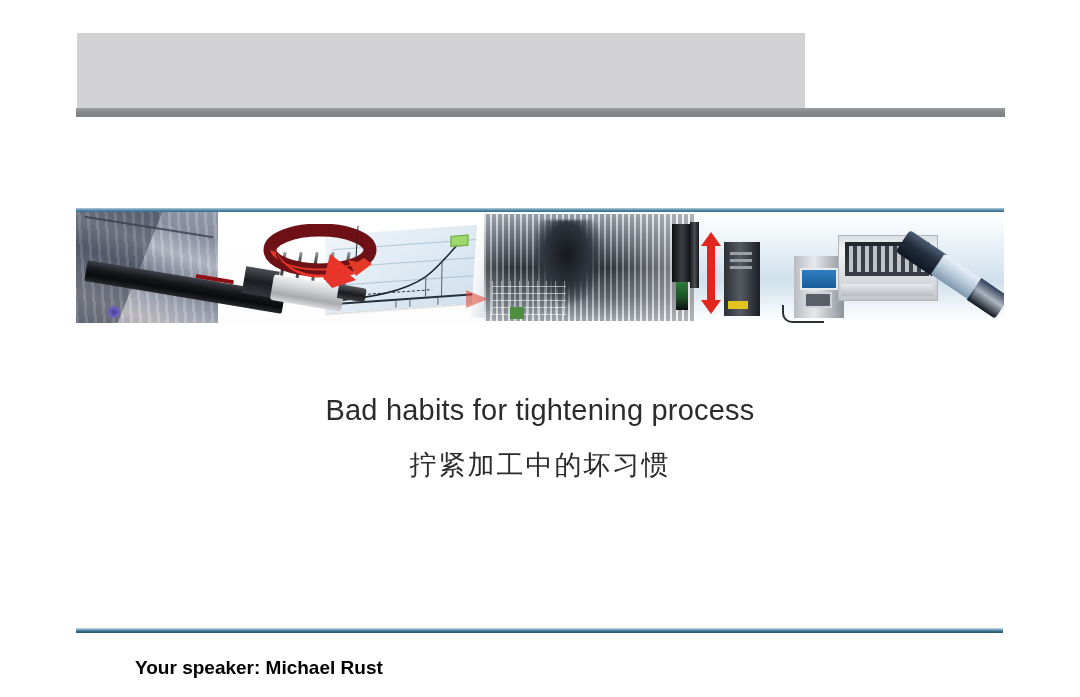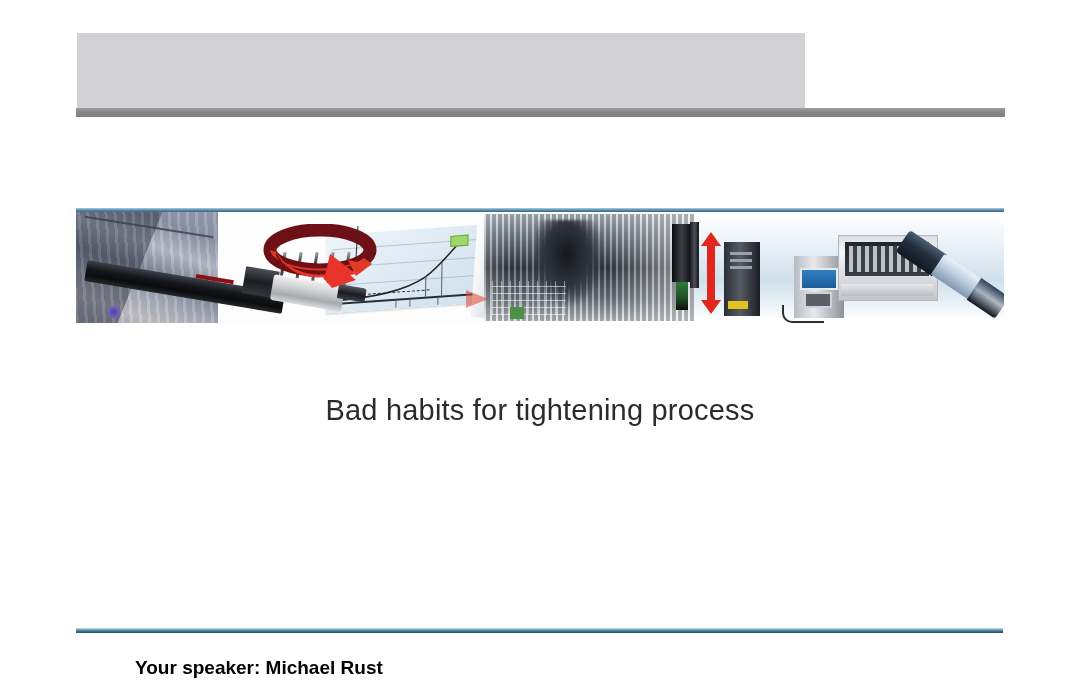--- a/index.html
+++ b/index.html
@@ -515,17 +515,18 @@
 
     <div class="htool">
       <div class="htool-a"></div>
       <div class="htool-b"></div>
       <div class="htool-c"></div>
     </div>
 
   </div>
 
   <div class="title-en">Bad habits for tightening process</div>
+  <div class="title-zh">拧紧加工中的坏习惯</div>
 
   <div class="footer-rule"></div>
   <div class="speaker">Your speaker: Michael Rust</div>
 
 </div>
 
 </body></html>

